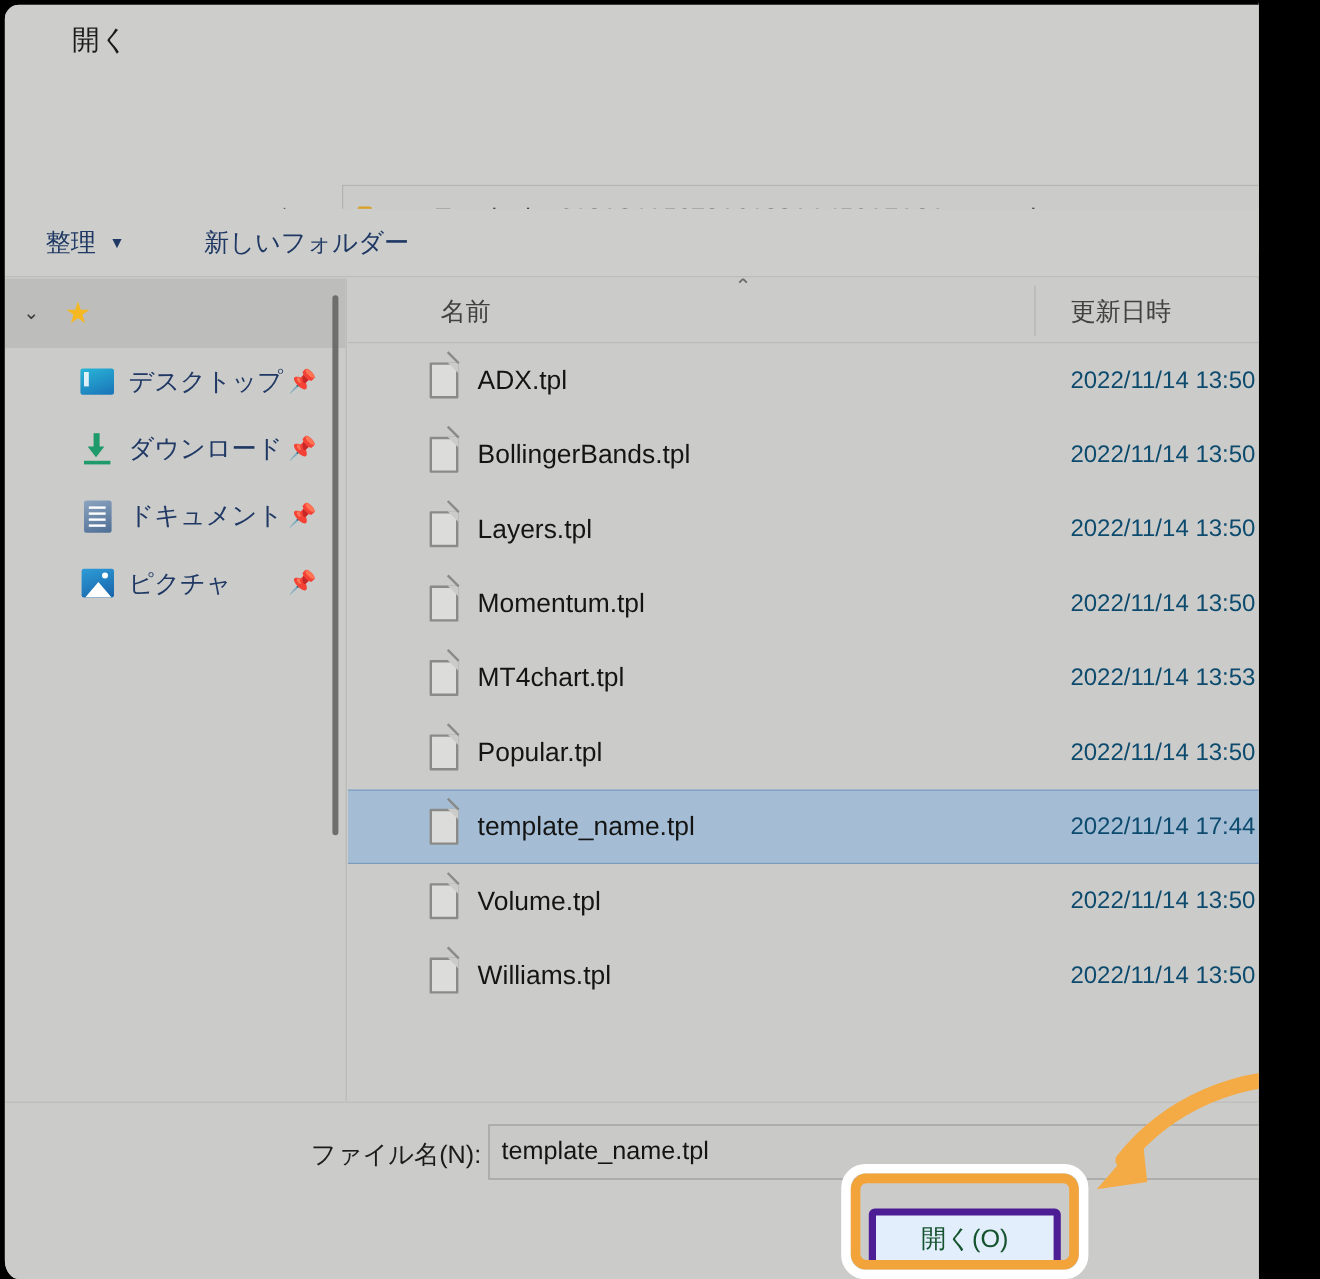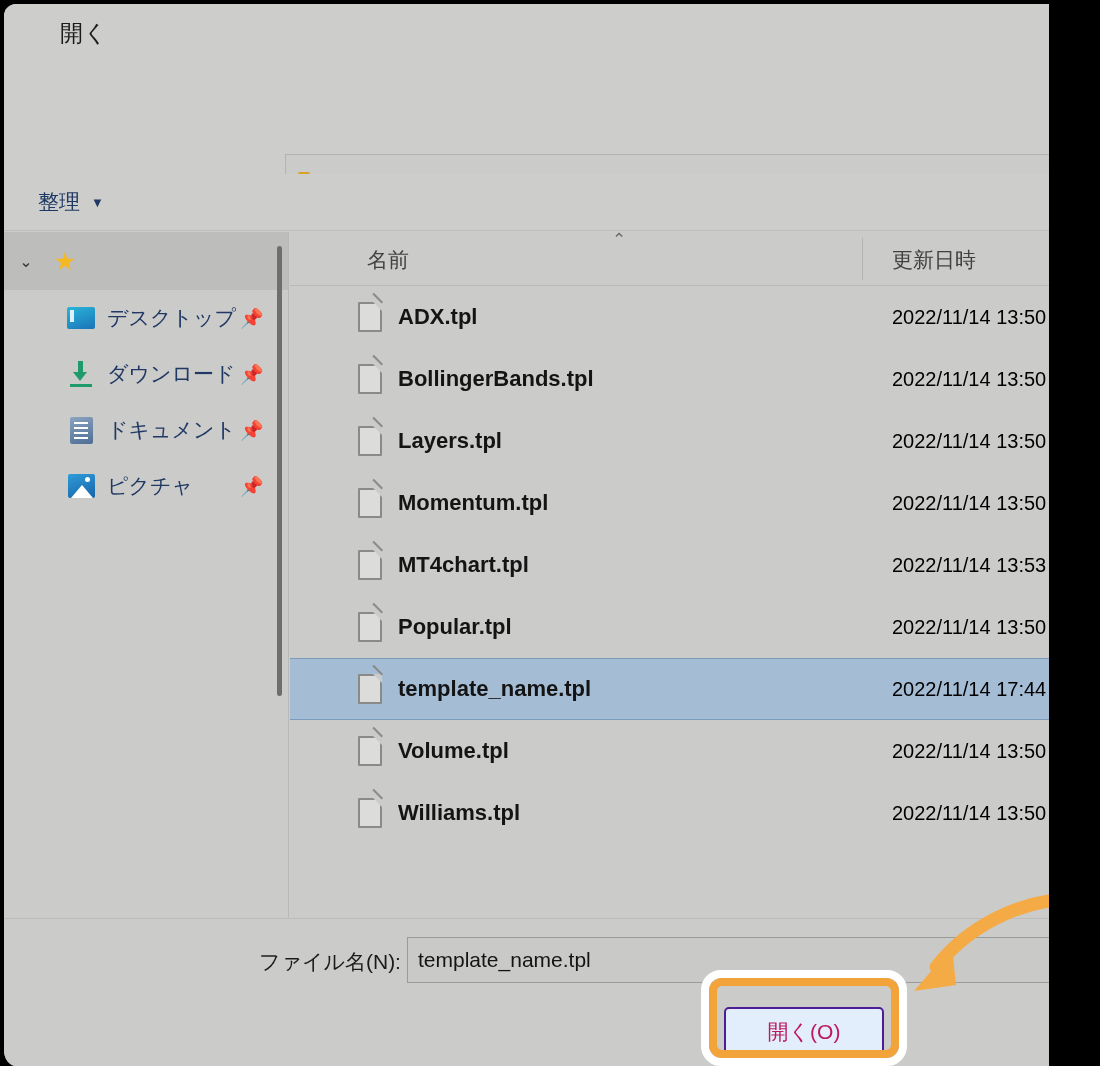--- a/index.html
+++ b/index.html
@@ -220,24 +220,24 @@
     position: absolute; right: -2px; top: -2px;
     width: 0; height: 0;
     border-left: 9px solid transparent;
     border-top: 9px solid #cbcbc9;
   }
   .fileicon .foldline {
     position: absolute; right: -3px; top: -2px;
     width: 13px; height: 2px; background: #8a8a88;
     transform: rotate(45deg); transform-origin: right top;
   }
-  .fname { font-size: 22px; color: #141414; white-space: nowrap; font-weight: bold; }
+  .fname { font-size: 22px; color: #141414; white-space: nowrap; }
   .fdate {
     position: absolute; left: 602px;
-    font-size: 20px; color: #000000; white-space: nowrap;
+    font-size: 20px; color: #0c4a6e; white-space: nowrap;
   }
 
   
   #bottom {
     position: absolute; left: 0; top: 914px;
     width: 1100px; height: 152px;
     background: #cbcbc9;
     border-top: 1px solid #bcbcba;
   }
   #fname-label {
@@ -251,24 +251,24 @@
     border: 1px solid #9b9b99;
     font-family: "Liberation Sans", sans-serif;
     font-size: 21px; color: #141414;
     padding: 0 10px;
     outline: none;
   }
   #btn-open {
     position: absolute; left: 720px; top: 88px;
     width: 160px; height: 50px;
     background: #e2eefb;
-    border: 2px solid #4c1d95;
+    border: 6px solid #4c1d95;
     border-radius: 5px;
     font-family: "Liberation Sans", sans-serif;
-    font-size: 21px; color: #be185d;
+    font-size: 21px; color: #14532d;
     cursor: pointer;
   }
   #btn-cancel {
     position: absolute; left: 915px; top: 88px;
     width: 168px; height: 50px;
     background: #d2d2d0;
     border: 1px solid #a5a5a3;
     border-radius: 5px;
     font-family: "Liberation Sans", sans-serif;
     font-size: 21px; color: #1b1b1b;
@@ -324,20 +324,21 @@
       <span class="crumb-chev">›</span>
       <span class="crumb">templates</span>
     </div>
   </div>
 
   <div id="toolbar">
     <div id="tb-organize">
       <span>整理</span>
       <span class="caret">▼</span>
     </div>
+    <div id="tb-newfolder">新しいフォルダー</div>
   </div>
 
   <div id="sidebar">
     <div class="side-item" id="side-quick">
       <span class="side-chevron">⌄</span>
       <span class="side-icon">
           <span class="star">★</span>
         </span>
     </div>
 

